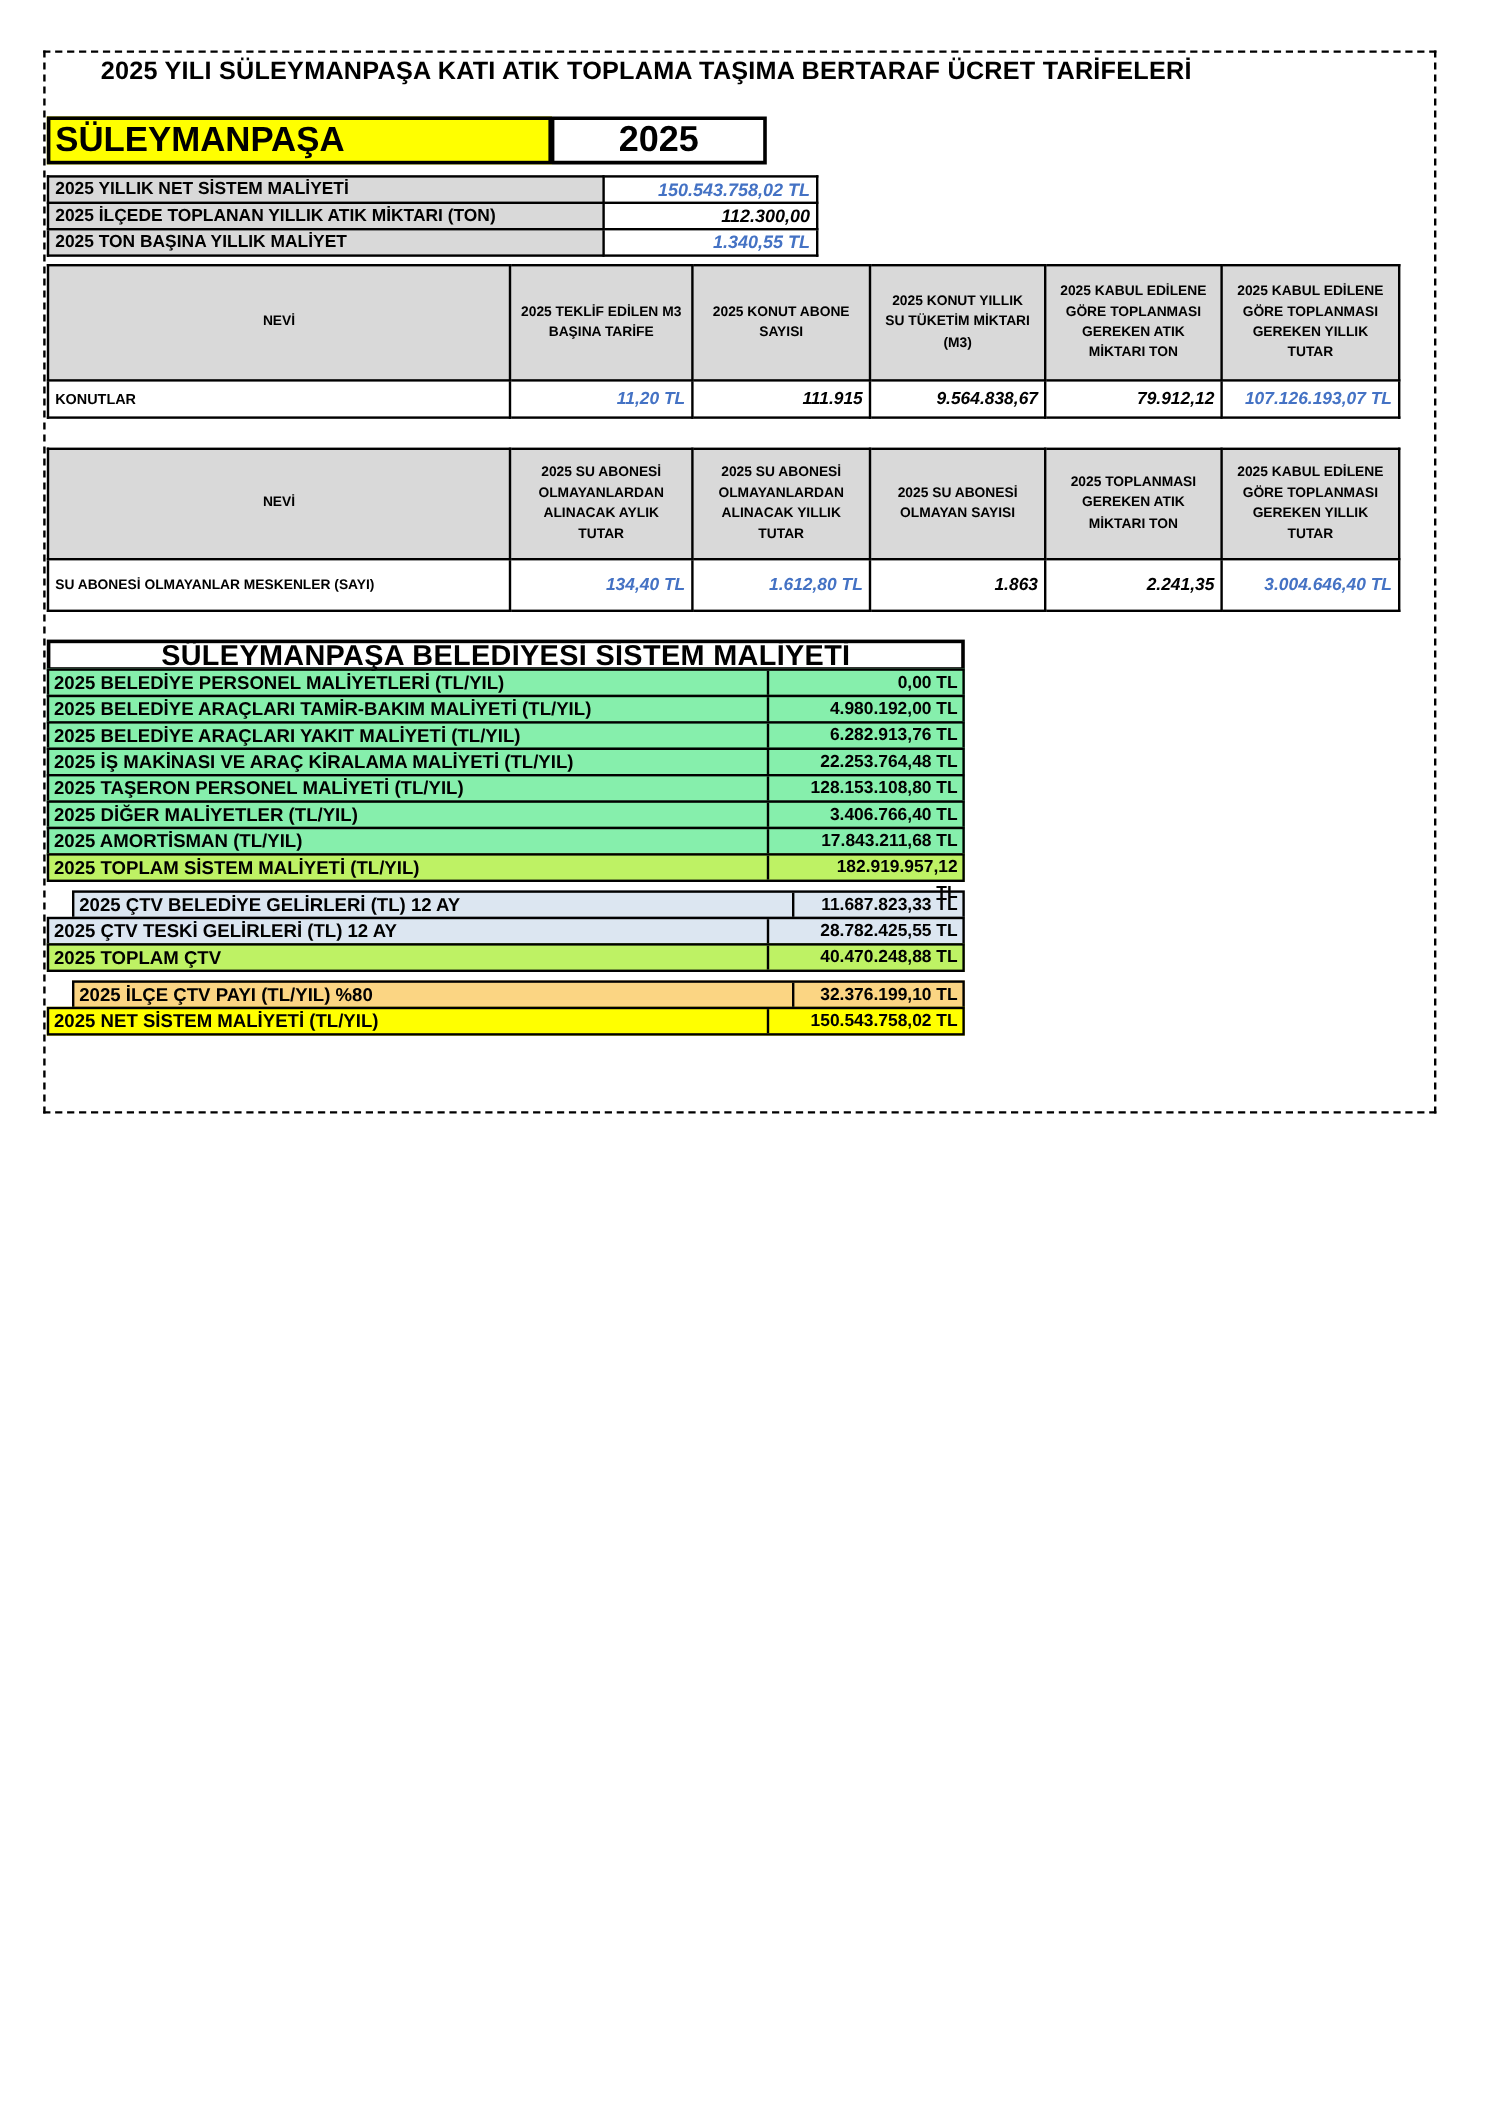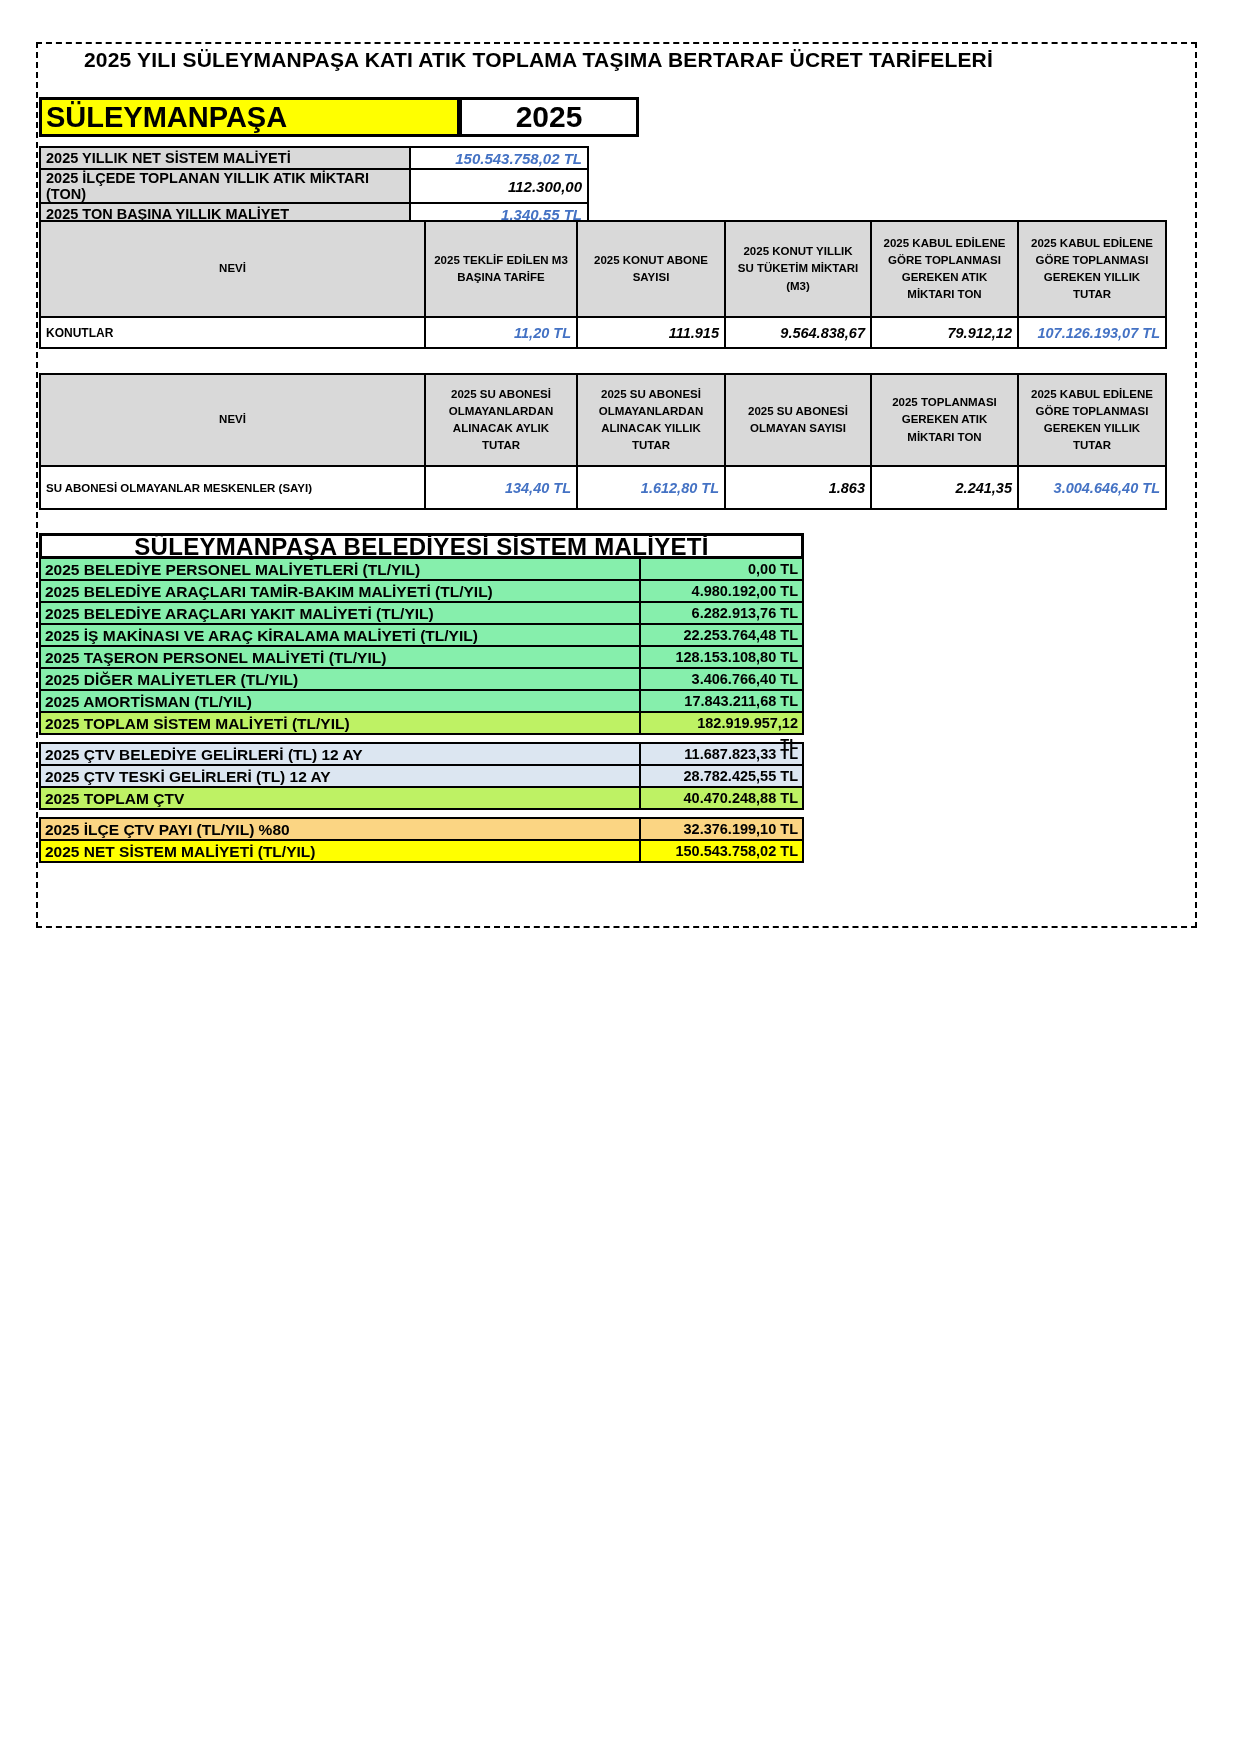--- a/index.html
+++ b/index.html
@@ -24,21 +24,21 @@
     border: 3px solid #000; font-size: 29px; line-height: 34px; padding-left: 4px;
   }
   .year-box {
     width: 179px; height: 40px; background: #fff;
     border: 3px solid #000; border-left: 2px solid #000;
     text-align: center; font-size: 30px; line-height: 34px;
   }
   
   .summary { position: absolute; top: 146px; left: 39px; border-collapse: collapse; }
   .summary td { border: 2px solid #000; height: 22px; padding: 0 5px; font-size: 14.5px; }
-  .summary .lbl { width: 370px; background: #d9d9d9; }
+  .summary .lbl { width: 463px; background: #d9d9d9; }
   .summary .val { width: 178px; text-align: right; font-style: italic; font-size: 15px; }
   .blue-num { color: #4472c4; }
   
   .data-table { position: absolute; left: 39px; border-collapse: collapse; background: #fff; }
   #konut-table { top: 220px; }
   #su-table   { top: 373px; }
   .data-table th {
     border: 2px solid #000; background: #d9d9d9;
     font-size: 11.5px; line-height: 1.5; padding: 2px 8px; vertical-align: middle;
   }
@@ -51,21 +51,21 @@
   #su-table .nevi-cell { font-size: 11.5px; }
   .num  { text-align: right; font-style: italic; font-size: 14.5px; }
   
   .cost { position: absolute; top: 533px; left: 39px; width: 765px; }
   .cost-title {
     border: 3px solid #000; height: 26px; line-height: 21px;
     text-align: center; font-size: 24px; letter-spacing: .3px; background: #fff;
   }
   .cost-row { display: flex; border: 2px solid #000; margin-top: -2px; height: 24px; }
   .cost-gap { height: 7px; }
-  .cost-gap + .cost-row { margin-top: 0; }
+  .cost-gap + .cost-row { margin-top: 0; margin-left: 21px; }
   .cost-lbl {
     width: 600px; border-right: 2px solid #000;
     padding-left: 4px; font-size: 15.5px; line-height: 21px;
     white-space: nowrap; overflow: hidden;
   }
   .cost-val {
     flex: 1; text-align: right; padding-right: 4px;
     font-size: 14.5px; line-height: 21px;
   }
   .bg-gray   { background: #86efac; }

